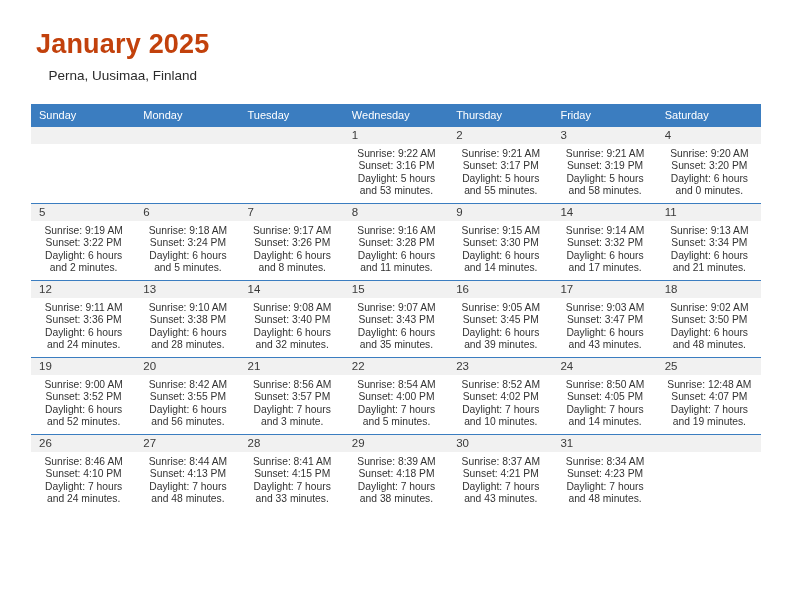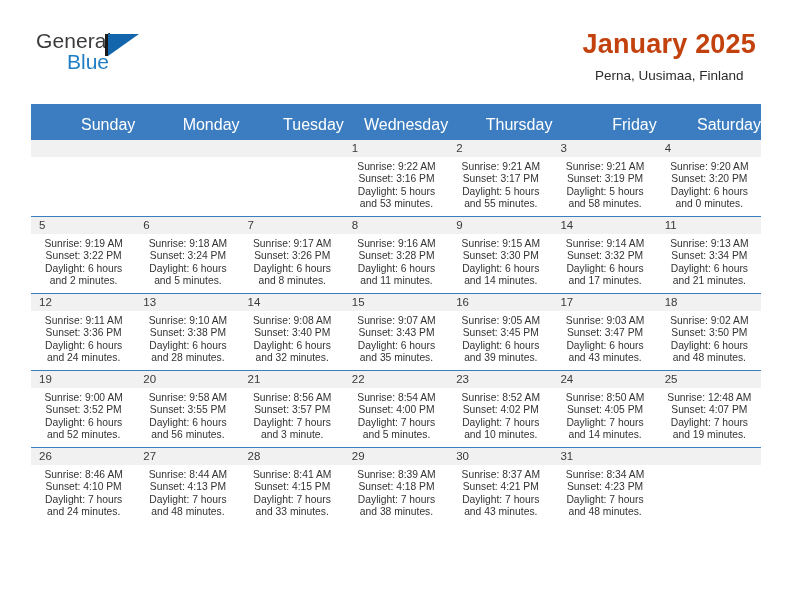--- a/index.html
+++ b/index.html
@@ -98,24 +98,24 @@
     width: 730px;
   }
   table.calendar {
     width: 730px;
     border-collapse: collapse;
     table-layout: fixed;
   }
   table.calendar th {
     background: #3b7dc0;
     color: #ffffff;
-    font-size: 16px;
+    font-size: 11px;
     font-weight: normal;
-    text-align: right;
-    padding: 12px 0 6px 8px;
+    text-align: left;
+    padding: 5px 0 6px 8px;
     height: 12px;
     border: none;
   }
   table.calendar td {
     vertical-align: top;
     padding: 0;
     border: none;
     border-bottom: 1.3px solid #3b7dc0;
     height: 76px;
   }
@@ -147,28 +147,20 @@
   }
   .day-info div {
     white-space: nowrap;
   }
 </style>
 </head>
 <body>
 
 <div class="page-header">
 
-  <div class="logo">
-    <div class="logo-line1">General</div>
-    <div class="logo-line2">Blue</div>
-    <div class="logo-mark">
-      <span class="bar"></span>
-      <span class="tri"></span>
-    </div>
-  </div>
 
   <div class="title-block">
     <div class="cal-title">January 2025</div>
     <div class="cal-subtitle">Perna, Uusimaa, Finland</div>
   </div>
 
 </div>
 
 <div class="cal-wrap">
   <table class="calendar">
@@ -412,21 +404,21 @@
                 <div>Sunset: 3:52 PM</div>
                 <div>Daylight: 6 hours</div>
                 <div>and 52 minutes.</div>
               </div>
             </div>
           </td>
           <td>
             <div class="daycell">
               <div class="day-num-band">20</div>
               <div class="day-info">
-                <div>Sunrise: 9:58 AM</div>
+                <div>Sunrise: 8:42 AM</div>
                 <div>Sunset: 3:55 PM</div>
                 <div>Daylight: 6 hours</div>
                 <div>and 56 minutes.</div>
               </div>
             </div>
           </td>
           <td>
             <div class="daycell">
               <div class="day-num-band">21</div>
               <div class="day-info">

